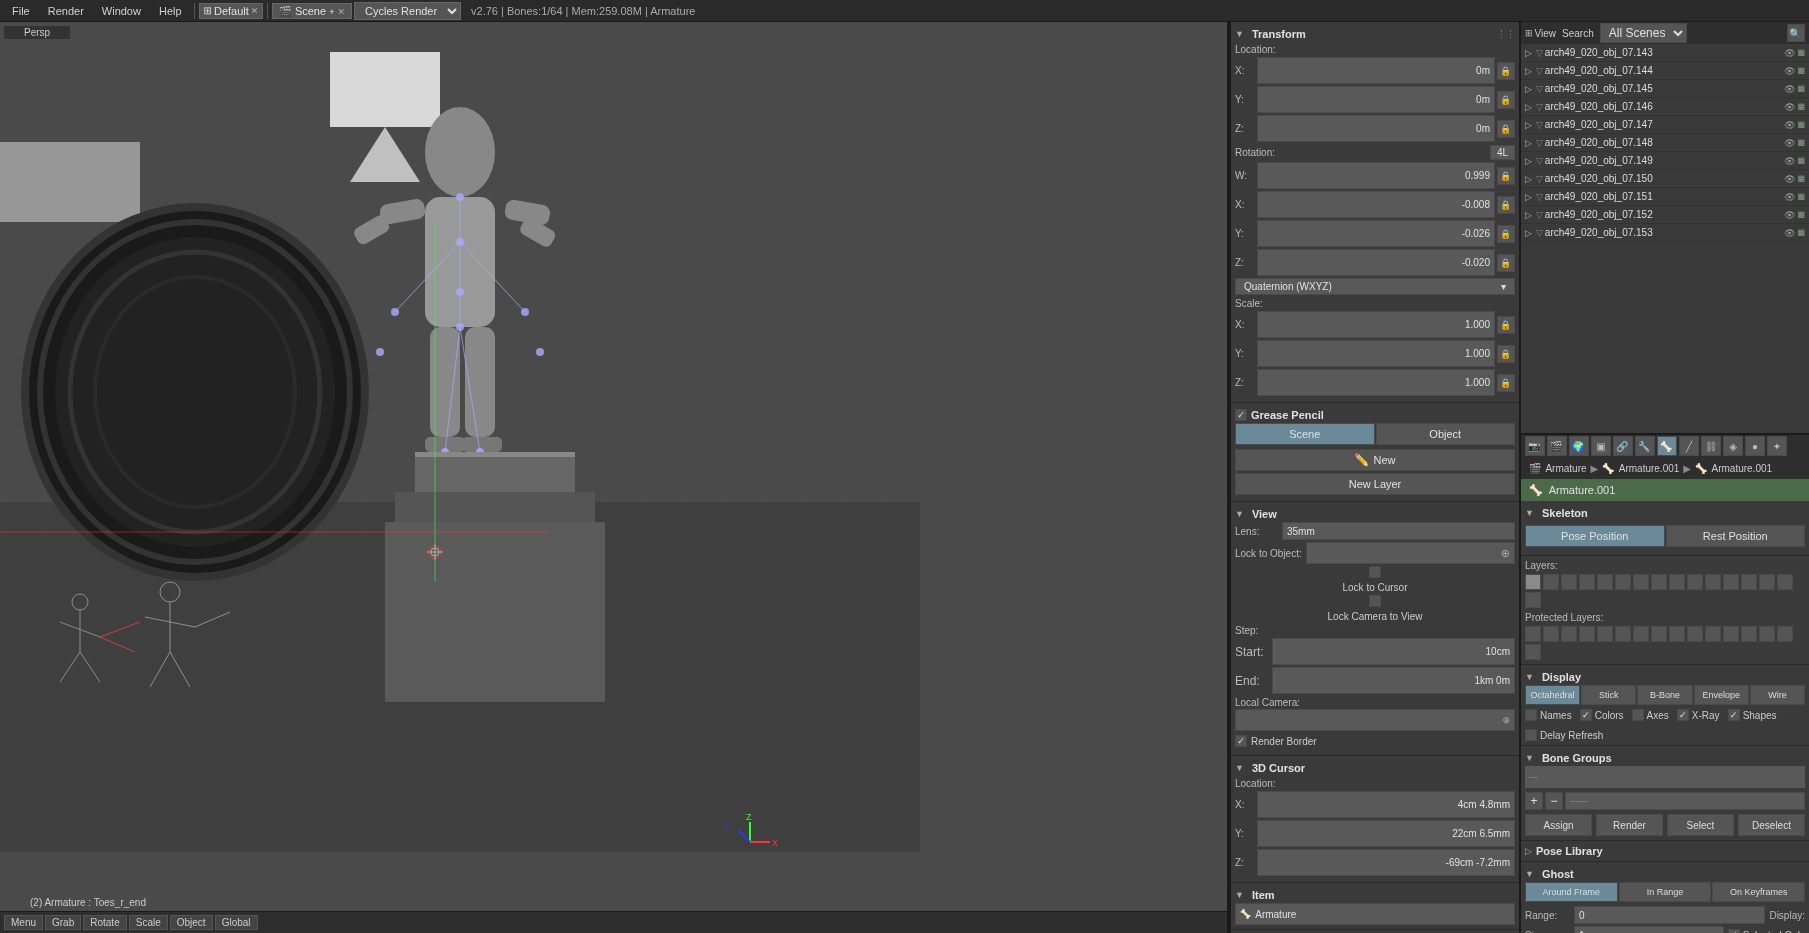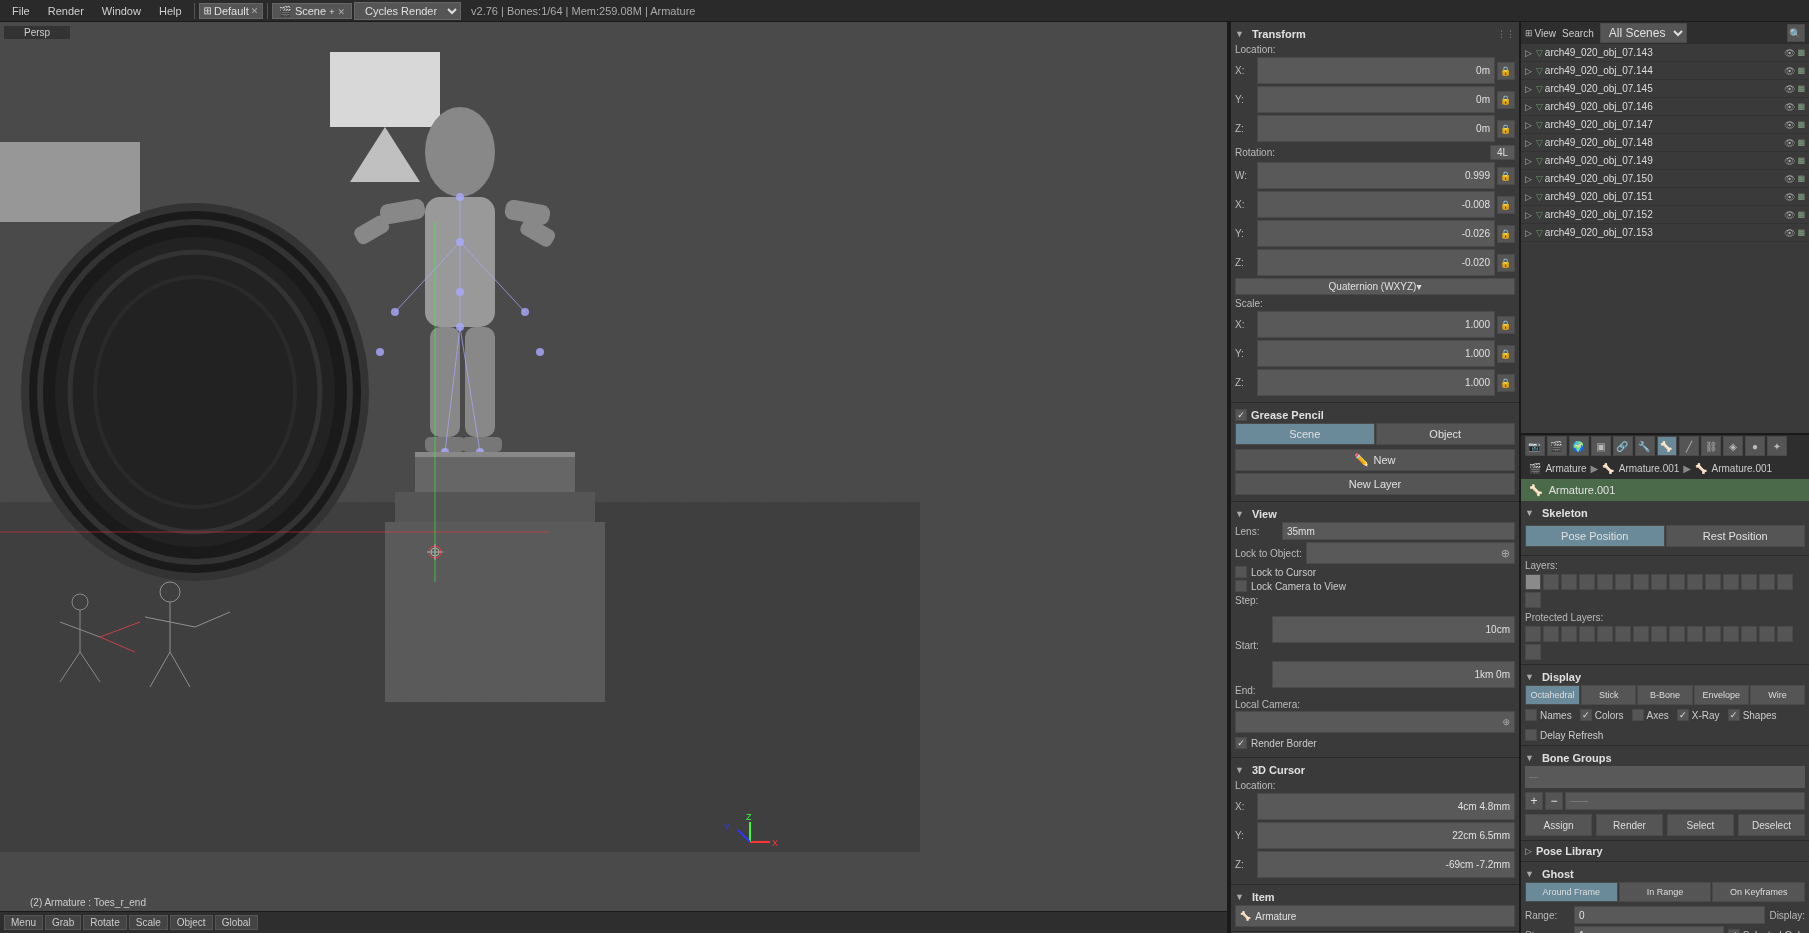--- a/index.html
+++ b/index.html
@@ -214,20 +214,21 @@
       display: flex;
       align-items: center;
       gap: 4px;
       margin: 2px 0;
     }
     .checkbox-area {
       display: flex;
       align-items: center;
       gap: 4px;
       margin: 2px 0;
+      flex-direction: column;
     }
     .chk {
       width: 12px;
       height: 12px;
       background: #555;
       border: 1px solid #4a4a4a;
       display: flex;
       align-items: center;
       justify-content: center;
       cursor: pointer;
@@ -467,21 +468,21 @@
     ::-webkit-scrollbar { width: 8px; height: 8px; }
     ::-webkit-scrollbar-track { background: #2a2a2a; }
     ::-webkit-scrollbar-thumb { background: #555; border-radius: 2px; }
     
     .clip-row {
       display: flex;
       align-items: center;
       gap: 2px;
       margin: 2px 0;
     }
-    .clip-label { color: #bbb; font-size: 10px; min-width: 35px; margin-top: 32px; }
+    .clip-label { color: #bbb; font-size: 12px; min-width: 35px; }
     
     .render-border-row {
       display: flex;
       align-items: center;
       gap: 4px;
       margin: 4px 0;
     }
     
     .cursor-section {
       padding: 4px;
@@ -752,21 +753,21 @@
       </div>
       <div class="prop-row">
         <span class="prop-label">Z:</span>
         <div class="prop-field">
           <span class="value">-0.020</span>
         </div>
         <div class="prop-icon-btn">🔒</div>
       </div>
 
       <div style="margin:2px 0;">
-        <div style="background:#595959;border:1px solid #4a4a4a;padding:2px 8px;font-size:10px;color:#e0e0e0;display:flex;align-items:center;justify-content:center;">
+        <div style="background:#595959;border:1px solid #4a4a4a;padding:2px 8px;font-size:10px;color:#e0e0e0;display:flex;align-items:center;justify-content:space-between;">
           <span>Quaternion (WXYZ)</span>
           <span>▾</span>
         </div>
       </div>
 
       <div style="color:#bbb;font-size:10px;margin:3px 0 1px 0;">Scale:</div>
       <div class="prop-row">
         <span class="prop-label">X:</span>
         <div class="prop-field">
           <span class="value">1.000</span>

